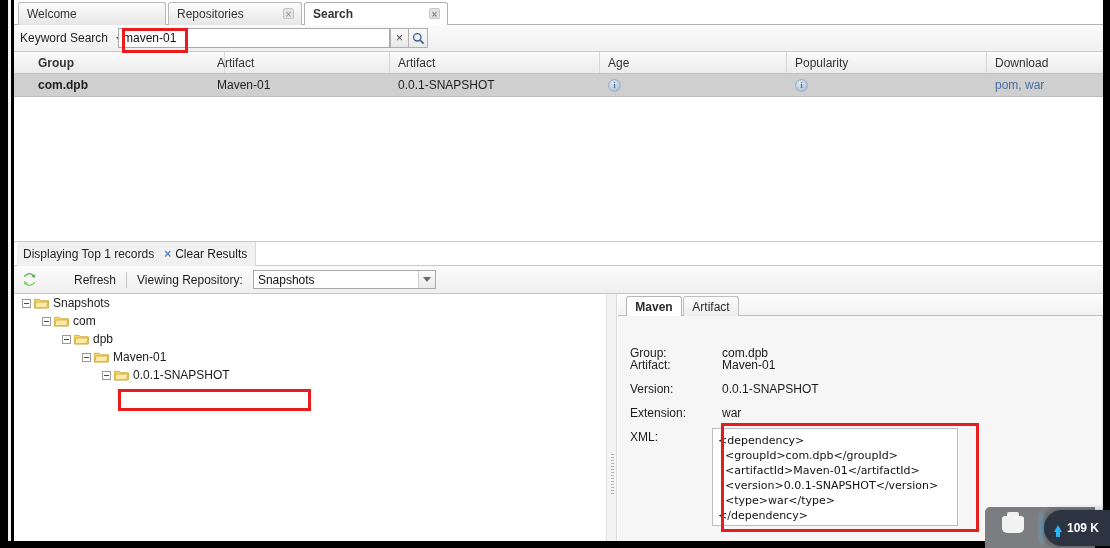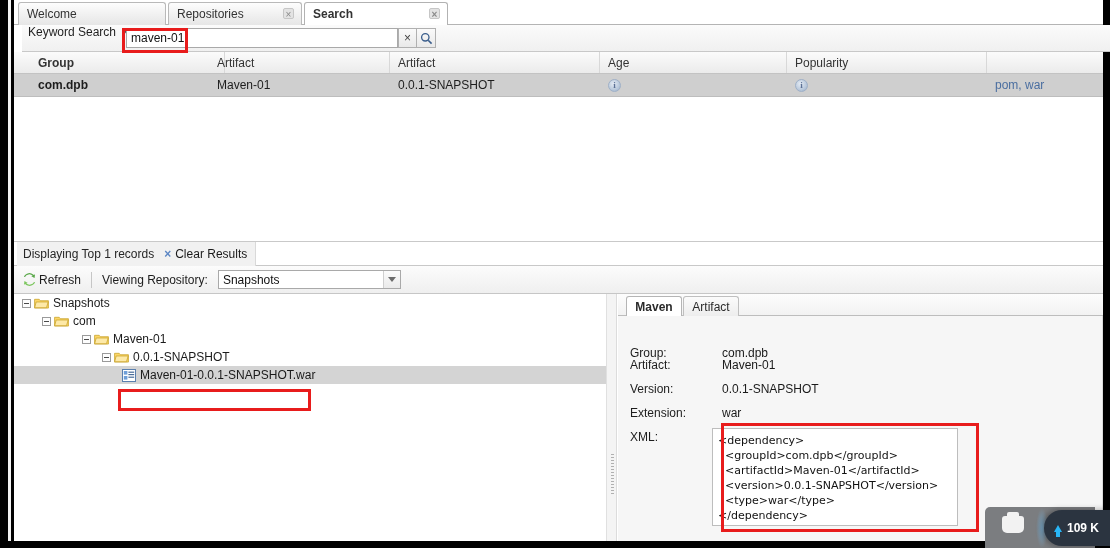--- a/index.html
+++ b/index.html
@@ -89,25 +89,25 @@
     border: 1px solid #c6c6c6;
     border-radius: 2px;
     cursor: pointer;
   }
   #tab-welcome    { left: 4px;   width: 148px; }
   #tab-repos      { left: 154px; width: 134px; }
   #tab-search     { left: 290px; width: 144px; }
 
   
   .searchbar {
-    position: absolute; left: 8px; top: 25px;
+    position: absolute; left: 0; top: 25px;
     width: 1089px; height: 27px;
     background: linear-gradient(to bottom, #fbfbfb, #f0f0f0);
     border-bottom: 1px solid #c8c8c8;
-    display: flex; 
+    display: flex; align-items: center;
   }
   .kw-label {
     margin-left: 6px;
     font-size: 12px; color: #1f1f1f;
     white-space: nowrap;
   }
   .kw-caret {
     display: inline-block;
     margin-left: 5px;
     width: 0; height: 0;
@@ -225,20 +225,21 @@
     width: 1089px; height: 28px;
     background: linear-gradient(to bottom, #fcfcfc, #efefef);
     border-bottom: 1px solid #c6c6c6;
     display: flex; align-items: center;
   }
   .refresh-btn {
     display: flex; align-items: center;
     margin-left: 8px;
     font-size: 12px; color: #1d1d1d;
     cursor: pointer;
+    gap: 35px;
   }
   .refresh-icon { width: 15px; height: 15px; margin-right: 2px; }
   .vsep {
     width: 1px; height: 16px; background: #c6c6c6;
     margin: 0 10px;
   }
   .repo-label { font-size: 12px; color: #1d1d1d; margin-right: 10px; }
   .repo-select {
     width: 183px; height: 19px;
     border: 1px solid #a9a9a9;
@@ -482,20 +483,21 @@
         </svg>
       </div>
     </div>
 
     <div class="grid-head">
       <div class="cell c-group">Group</div>
       <div class="cell c-artifact">Artifact</div>
       <div class="cell c-version">Artifact</div>
       <div class="cell c-age">Age</div>
       <div class="cell c-pop">Popularity</div>
+      <div class="cell c-download">Download</div>
     </div>
 
     <div class="grid-row">
       <div class="cell c-group">com.dpb</div>
       <div class="cell c-artifact">Maven-01</div>
       <div class="cell c-version">0.0.1-SNAPSHOT</div>
       <div class="cell c-age">
         <span class="info-badge">i</span>
       </div>
       <div class="cell c-pop">
@@ -544,46 +546,43 @@
         <span>Snapshots</span>
       </div>
       <div class="tree-node" style="padding-left:28px">
         <span class="toggle-box"></span>
         <svg class="folder-icon" viewBox="0 0 16 13">
           <path d="M0.5 2.5h5l1.3 1.5h8.7v8H0.5z" fill="#fcd667" stroke="#c8a227" stroke-width="0.8"></path>
           <path d="M2.2 5.4h13l-1.8 6.2H0.6z" fill="#fde9a8" stroke="#c8a227" stroke-width="0.8"></path>
         </svg>
         <span>com</span>
       </div>
+      <div class="tree-node" style="padding-left:48px">
+        <span class="toggle-box"></span>
+        <svg class="folder-icon" viewBox="0 0 16 13">
+          <path d="M0.5 2.5h5l1.3 1.5h8.7v8H0.5z" fill="#fcd667" stroke="#c8a227" stroke-width="0.8"></path>
+          <path d="M2.2 5.4h13l-1.8 6.2H0.6z" fill="#fde9a8" stroke="#c8a227" stroke-width="0.8"></path>
+        </svg>
+        <span>dpb</span>
+      </div>
       <div class="tree-node" style="padding-left:68px">
         <span class="toggle-box"></span>
         <svg class="folder-icon" viewBox="0 0 16 13">
           <path d="M0.5 2.5h5l1.3 1.5h8.7v8H0.5z" fill="#fcd667" stroke="#c8a227" stroke-width="0.8"></path>
           <path d="M2.2 5.4h13l-1.8 6.2H0.6z" fill="#fde9a8" stroke="#c8a227" stroke-width="0.8"></path>
         </svg>
         <span>Maven-01</span>
       </div>
       <div class="tree-node" style="padding-left:88px">
         <span class="toggle-box"></span>
         <svg class="folder-icon" viewBox="0 0 16 13">
           <path d="M0.5 2.5h5l1.3 1.5h8.7v8H0.5z" fill="#fcd667" stroke="#c8a227" stroke-width="0.8"></path>
           <path d="M2.2 5.4h13l-1.8 6.2H0.6z" fill="#fde9a8" stroke="#c8a227" stroke-width="0.8"></path>
         </svg>
         <span>0.0.1-SNAPSHOT</span>
-      </div>
-      <div class="tree-node selected" style="padding-left:108px">
-        <svg class="file-icon" viewBox="0 0 14 13">
-          <rect x="0.5" y="0.5" width="13" height="12" fill="#ffffff" stroke="#5a7fae" stroke-width="1"></rect>
-          <rect x="1.8" y="2" width="3.6" height="3.6" fill="#6f9fd8"></rect>
-          <rect x="1.8" y="7" width="3.6" height="3.6" fill="#6f9fd8"></rect>
-          <rect x="6.4" y="2.6" width="5.8" height="1.2" fill="#4a6d99"></rect>
-          <rect x="6.4" y="5" width="5.8" height="1.2" fill="#4a6d99"></rect>
-          <rect x="6.4" y="7.6" width="5.8" height="1.2" fill="#4a6d99"></rect>
-        </svg>
-        <span>Maven-01-0.0.1-SNAPSHOT.war</span>
       </div>
     </div>
 
     <div class="splitter">
       <div class="splitter-grip"></div>
     </div>
 
     <div class="detailpanel">
       <div class="detail-tabstrip">
         <div class="dtab active" id="dtab-maven">

